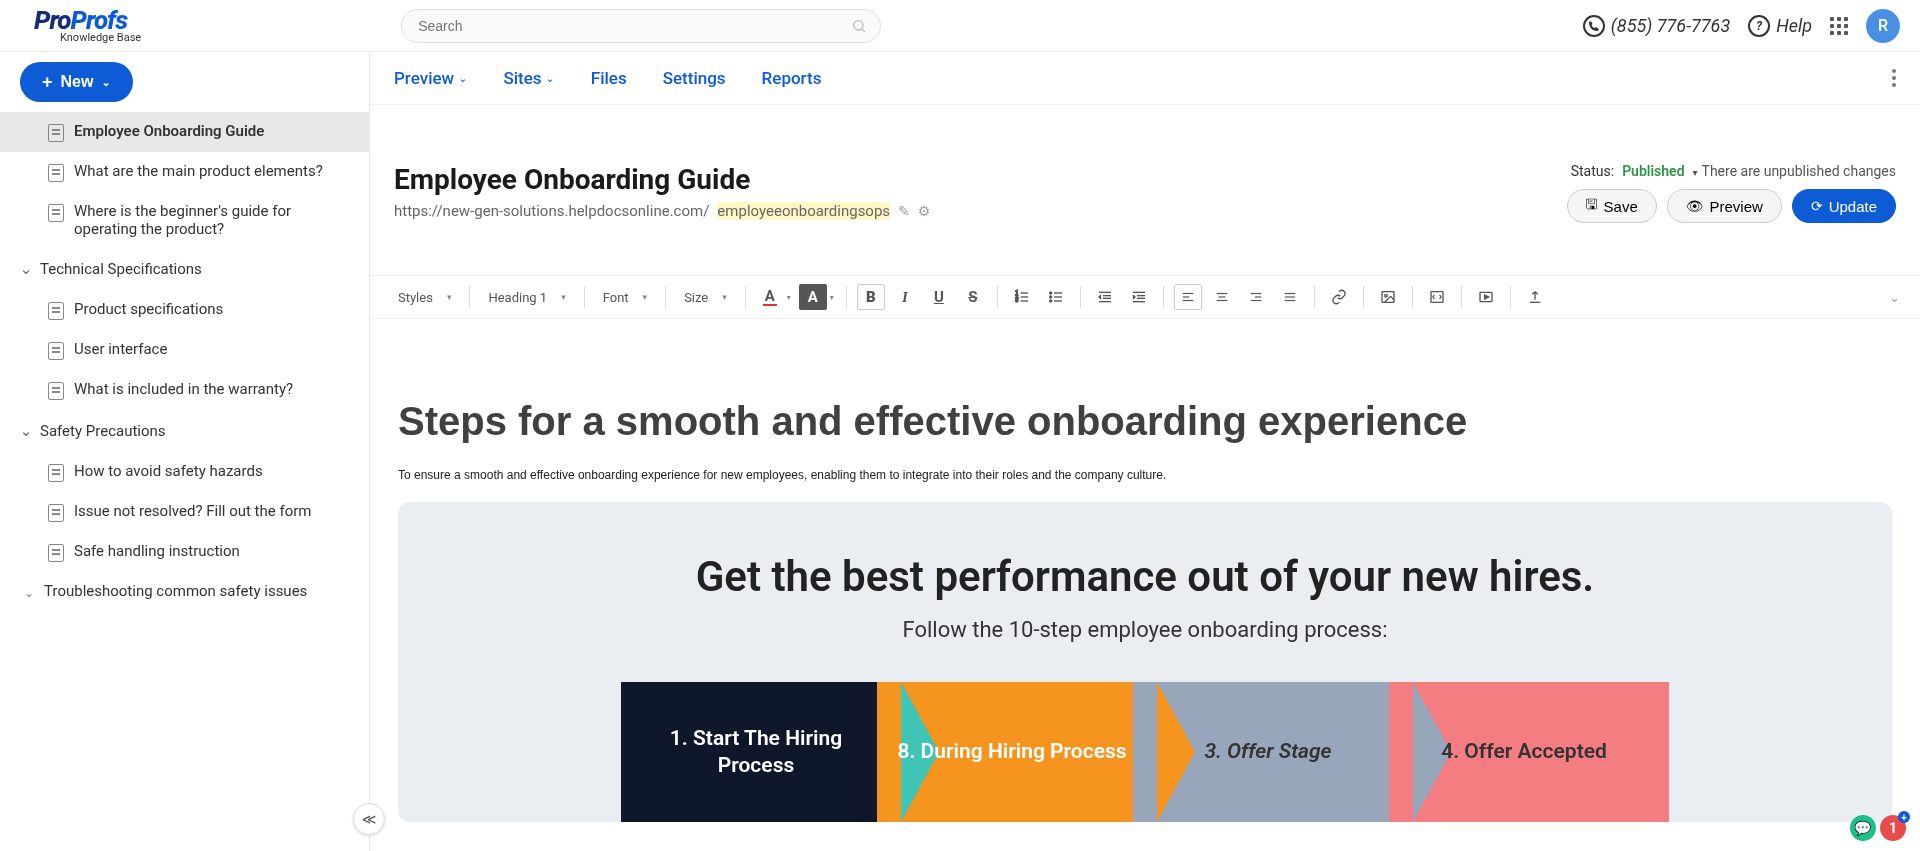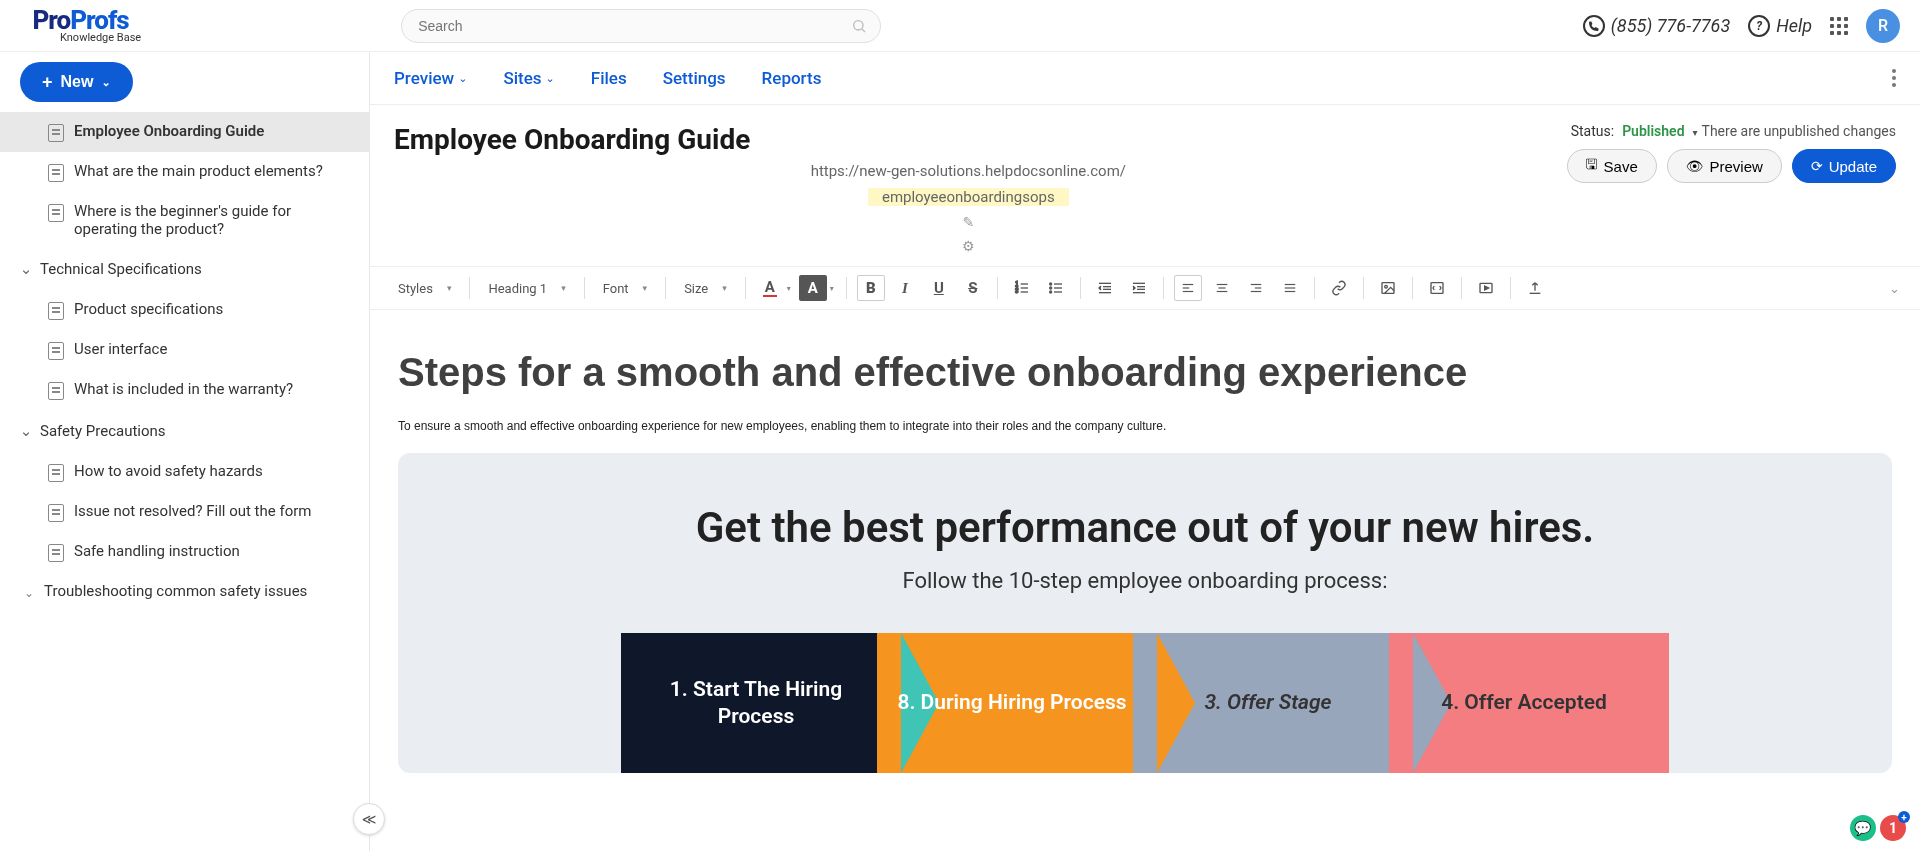--- a/index.html
+++ b/index.html
@@ -2,21 +2,21 @@
 <html><head>
 <meta charset="utf-8">
 <style>
   * { box-sizing: border-box; margin: 0; padding: 0; }
   html, body { height: 100%; font-family: -apple-system, BlinkMacSystemFont, "Segoe UI", Roboto, Arial, sans-serif; font-size: 14px; color: #333; background: #fff; }
   body { display: flex; flex-direction: column; width: 1920px; height: 851px; overflow: hidden; }
 
   
   .top-header { display: flex; align-items: center; padding: 8px 20px; border-bottom: 1px solid #eee; height: 52px; }
   .logo { display: flex; flex-direction: column; align-items: center; margin-right: 260px; }
-  .logo-main { font-size: 26px; font-weight: 800; letter-spacing: -1px; line-height: 1; }
+  .logo-main { font-size: 26px; font-weight: 800; letter-spacing: -1px; line-height: 1; font-style: italic; }
   .logo-pro { color: #152a80; }
   .logo-profs { color: #0d5bd5; }
   .logo-sub { font-size: 11px; color: #333; margin-top: -2px; margin-left: 40px; }
   .search-wrap { position: relative; width: 480px; }
   .search-input { width: 100%; height: 34px; border: 1px solid #e0e0e0; border-radius: 20px; padding: 0 36px 0 16px; font-size: 14px; color: #888; background: #fafafa; outline: none; }
   .search-icon { position: absolute; right: 14px; top: 9px; color: #bbb; }
   .header-right { margin-left: auto; display: flex; align-items: center; gap: 18px; }
   .phone-wrap, .help-wrap { display: flex; align-items: center; gap: 6px; font-size: 18px; color: #333; font-style: italic; }
   .circle-icon { width: 22px; height: 22px; border: 2px solid #333; border-radius: 50%; display: inline-flex; align-items: center; justify-content: center; font-size: 12px; font-weight: bold; }
   .apps-icon { display: grid; grid-template-columns: repeat(3,4px); grid-template-rows: repeat(3,4px); gap: 3px; }
@@ -41,32 +41,32 @@
   .side-item .doc-icon::before, .side-item .doc-icon::after { content: ''; position: absolute; left: 3px; right: 3px; height: 1.5px; background: #888; }
   .side-item .doc-icon::before { top: 4px; }
   .side-item .doc-icon::after { top: 8px; }
 
   .side-group { display: flex; align-items: center; gap: 8px; padding: 12px 18px 12px 20px; cursor: pointer; font-size: 15px; color: #333; }
   .side-group .chev { width: 12px; height: 12px; display: inline-flex; align-items: center; justify-content: center; color: #666; }
 
   .collapse-handle { position: absolute; bottom: 16px; right: -16px; width: 32px; height: 32px; border-radius: 50%; background: #fff; border: 1px solid #ddd; box-shadow: 0 1px 3px rgba(0,0,0,.15); display: flex; align-items: center; justify-content: center; cursor: pointer; font-size: 14px; color: #555; z-index: 5; }
 
   
-  .main { flex: 1; display: flex; flex-direction: column; overflow: hidden; }
+  .main { flex: 1; display: flex; flex-direction: column; overflow: hidden; gap: 40px; }
 
   .toolbar-menu { display: flex; align-items: center; gap: 36px; padding: 16px 24px; border-bottom: 1px solid #eee; }
   .menu-item { color: #0d5bd5; font-size: 17px; font-weight: 500; display: inline-flex; align-items: center; gap: 4px; cursor: pointer; }
   .toolbar-menu .kebab { margin-left: auto; color: #777; font-size: 20px; cursor: pointer; display: flex; flex-direction: column; gap: 3px; }
   .kebab span { width: 4px; height: 4px; background: #777; border-radius: 50%; }
 
   .page-head { display: flex; align-items: flex-start; padding: 18px 24px 12px; gap: 24px; }
   .page-head-left { flex: 1; }
   .page-title { font-size: 28px; font-weight: 700; color: #1a1a1a; margin-bottom: 6px; }
-  .page-url { font-size: 15px; color: #666; display: flex; align-items: center; gap: 8px; flex-direction: column; }
-  .url-slug { background: #fff8c5; padding: 0 14px; }
+  .page-url { font-size: 15px; color: #666; display: flex; align-items: center; gap: 8px; }
+  .url-slug { background: #fff8c5; padding: 0 0; }
   .edit-icon { color: #999; font-size: 14px; }
   .gear-icon { color: #999; font-size: 14px; }
 
   .page-head-right { display: flex; flex-direction: column; align-items: flex-end; gap: 10px; }
   .status-row { display: flex; align-items: center; gap: 8px; font-size: 14px; justify-content: space-between; }
   .status-label { color: #333; }
   .status-val { color: #2e9448; font-weight: 600; }
   .unpub { color: #555; font-size: 14px; }
   .unpub::before { content: '▾'; margin-right: 4px; font-size: 10px; color: #555; }
   .action-row { display: flex; gap: 10px; }

